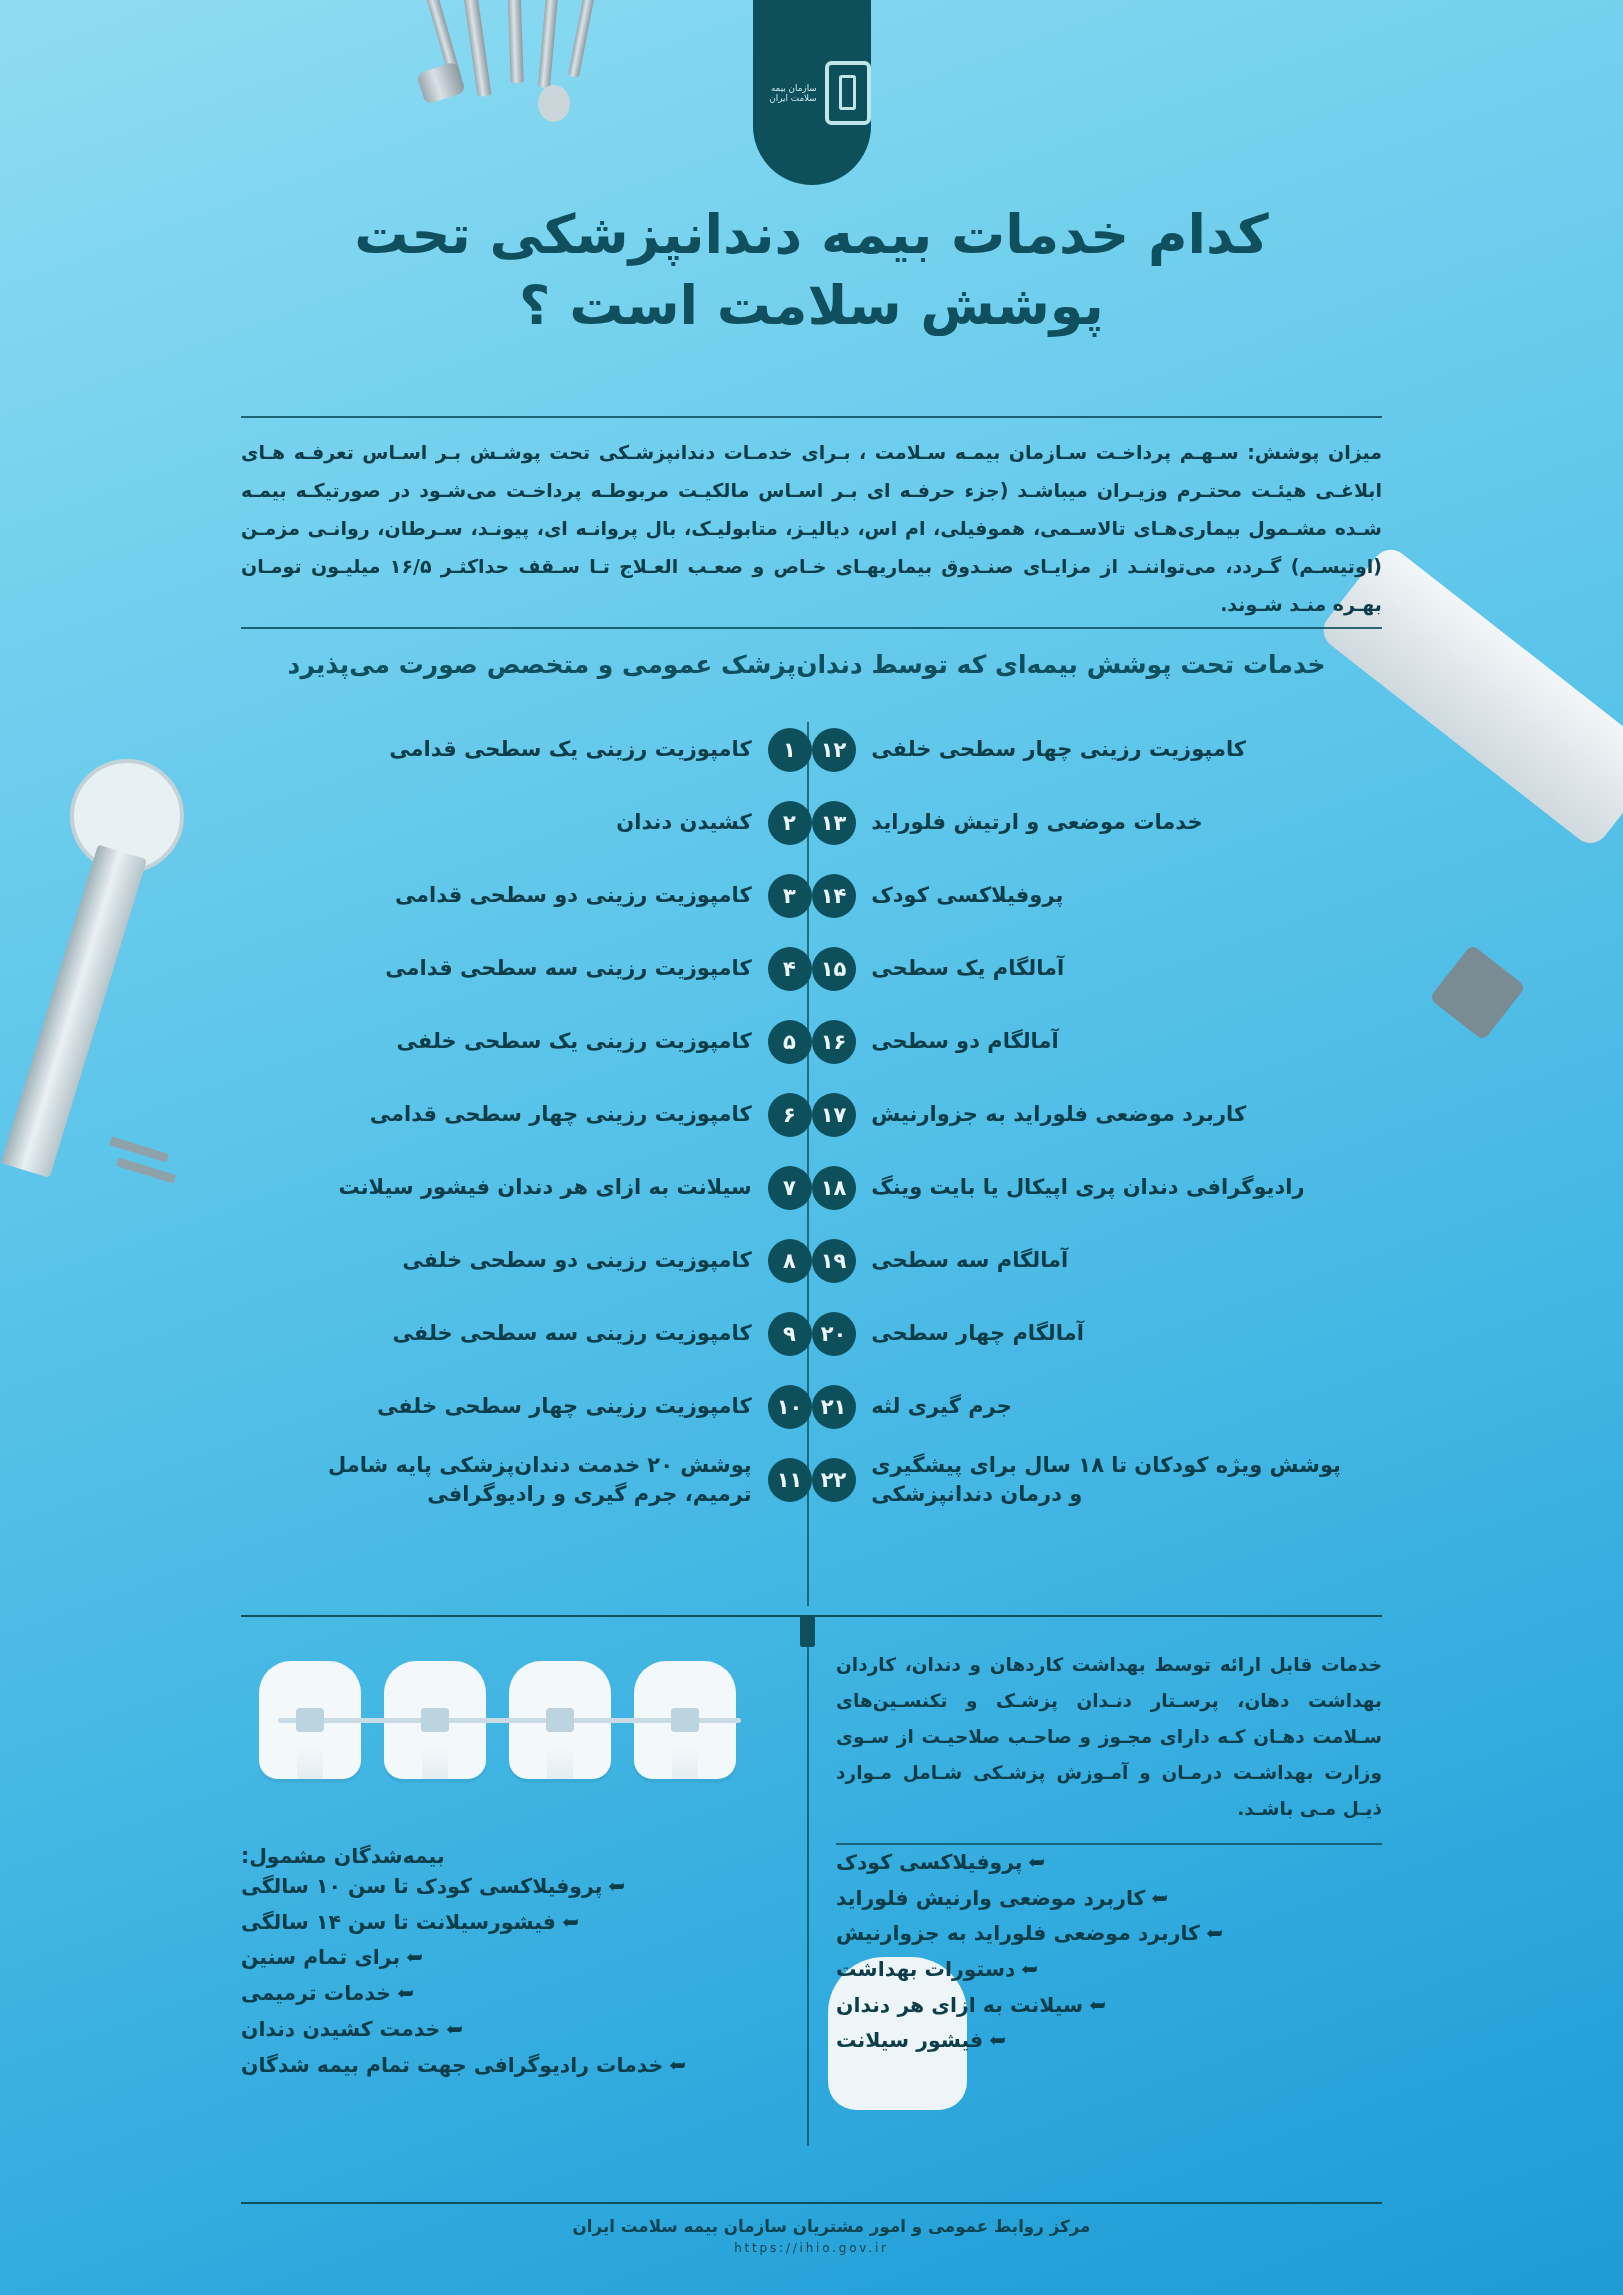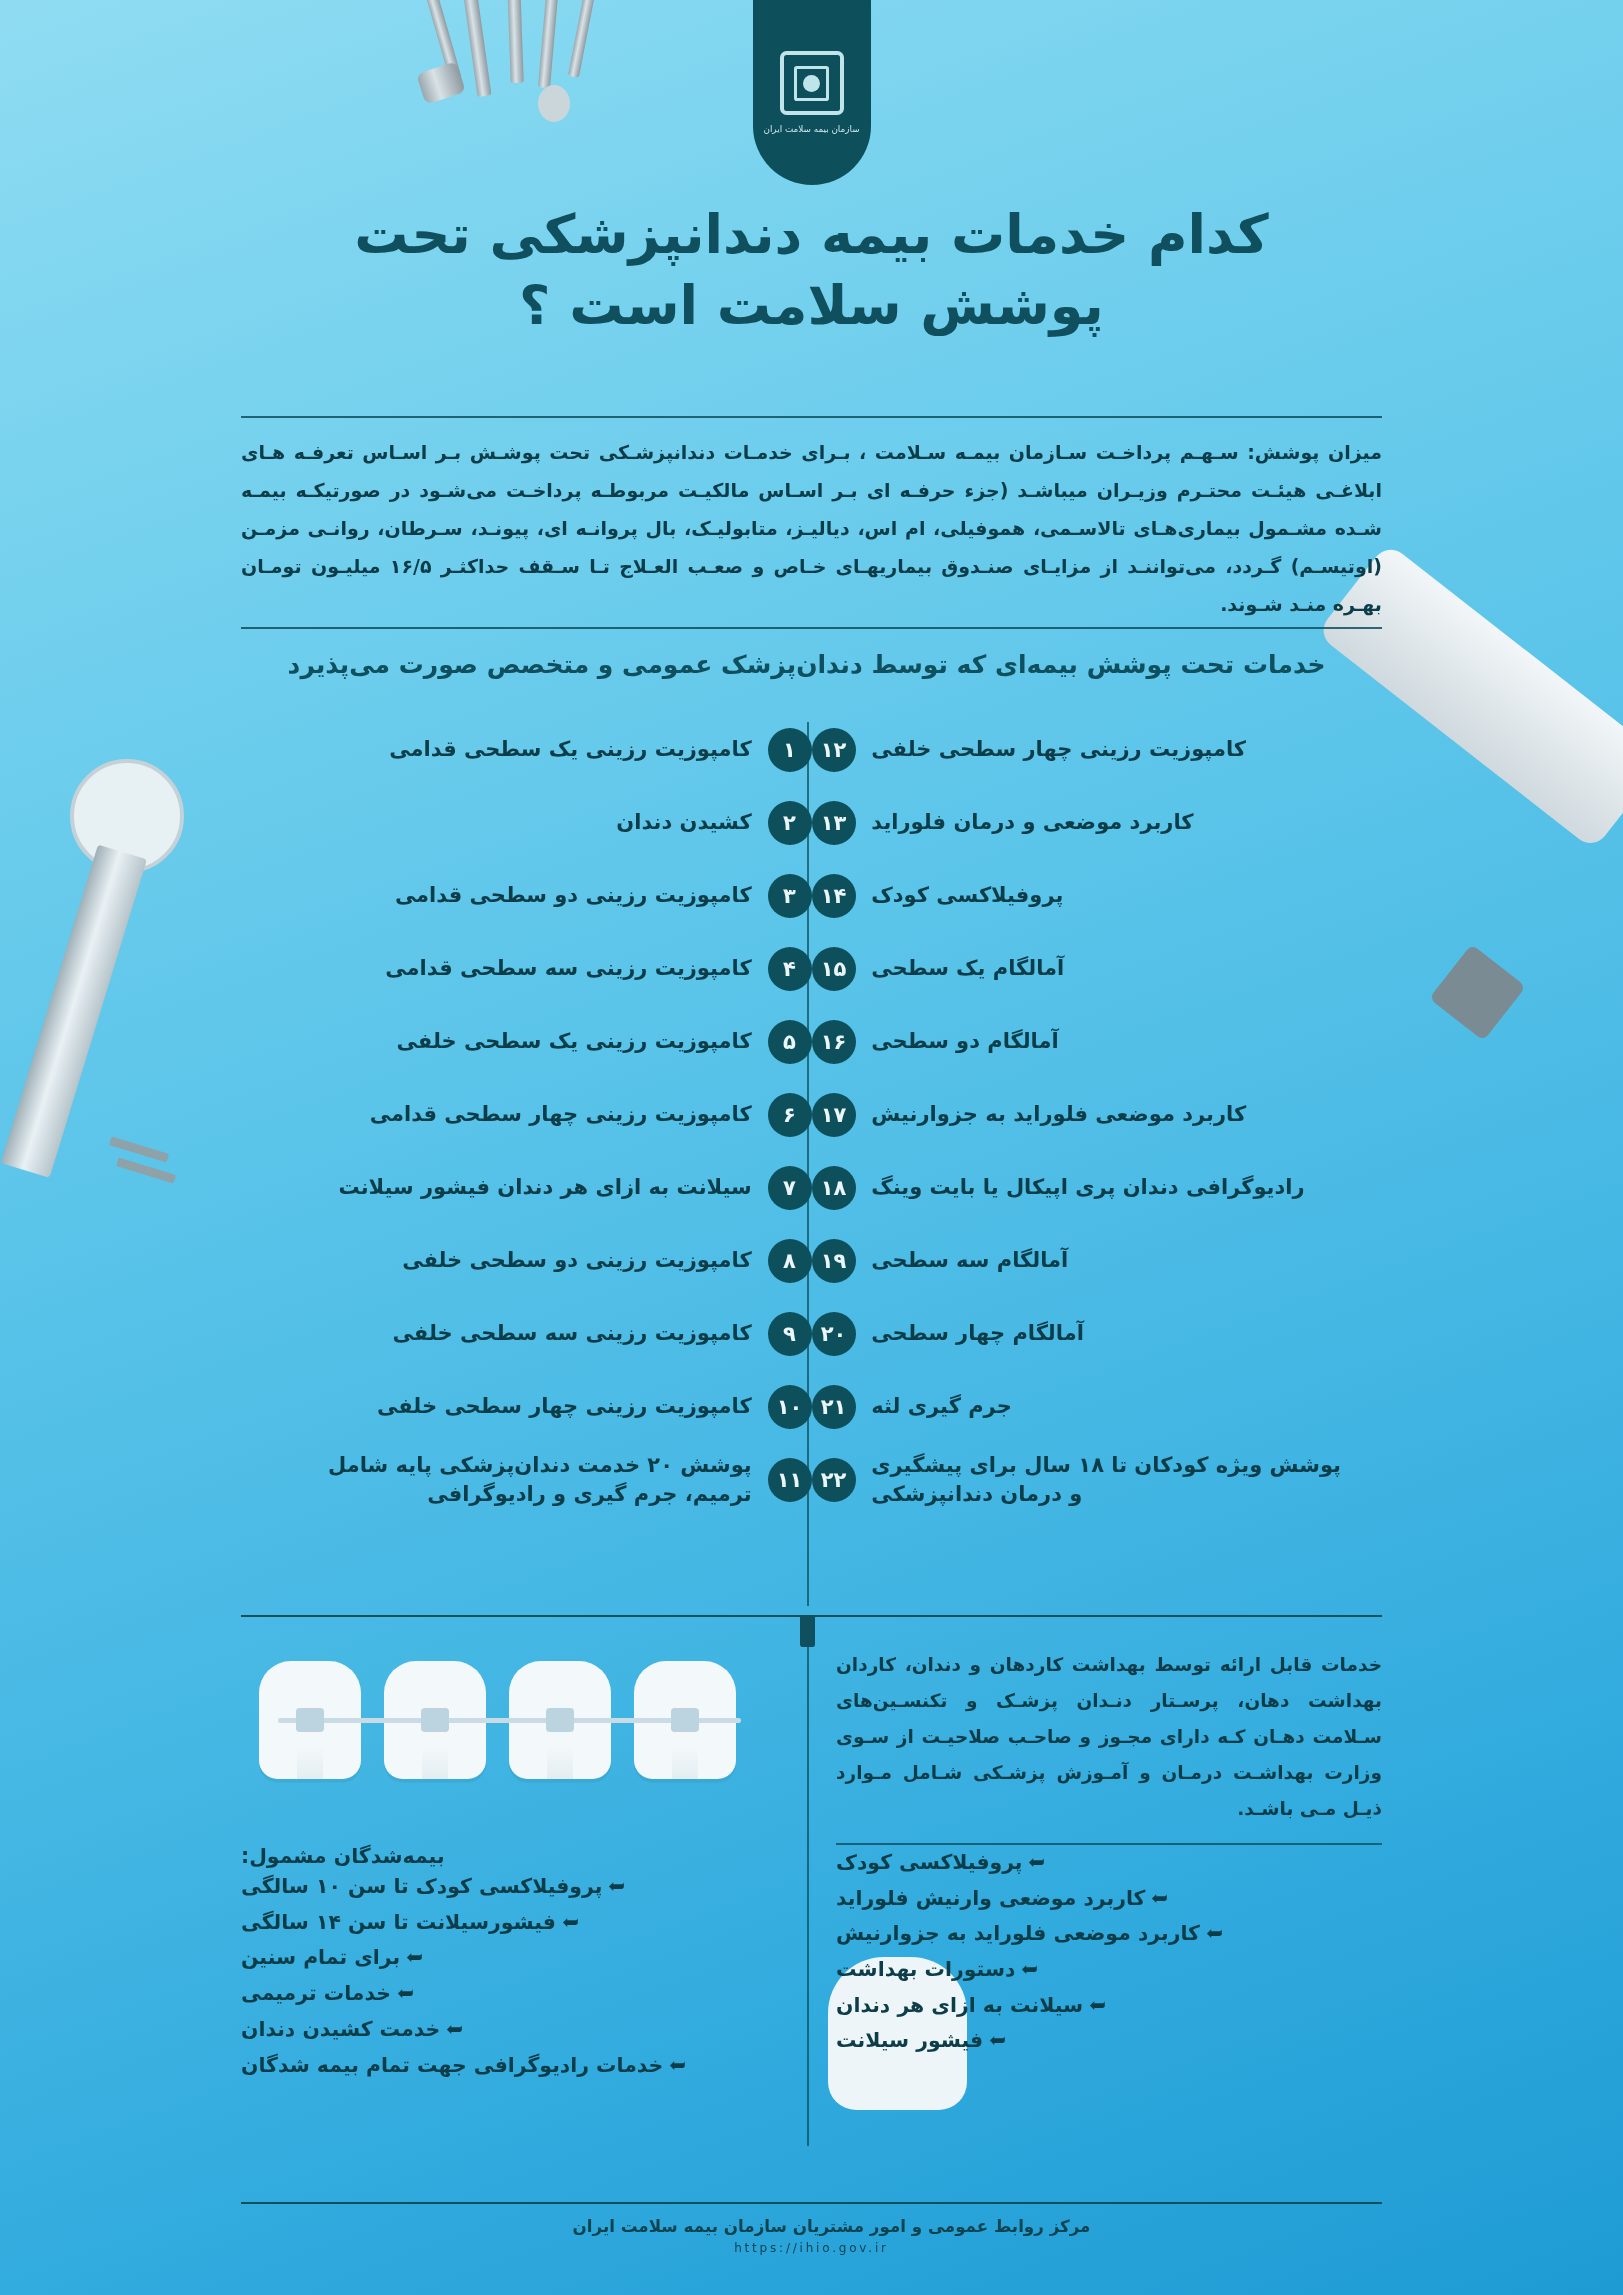--- a/index.html
+++ b/index.html
@@ -13,21 +13,21 @@
     color:#0d3b44;
   }
   .page{position:absolute;inset:0;}
 
   
   .instruments{position:absolute;top:-14px;right:949px;width:259px;height:167px;}
   .inst{position:absolute;background:linear-gradient(90deg,#9aa7ad,#d9e2e6 40%,#b3bec4 70%,#8e9aa0);border-radius:2.8px;}
   .logo-badge{
     position:absolute;top:0;left:50%;transform:translateX(-50%);
     width:118px;height:185px;background:#0e4f5c;border-radius:0 0 60px 60px;
-    display:flex;flex-direction:column;align-items:center;justify-content:center;gap:8.3px;
+    display:flex;flex-direction:row;align-items:center;justify-content:center;gap:8.3px;
   }
   .logo-mark{width:56px;height:56px;border:4.2px solid #bfe4ea;border-radius:6.5px;position:relative;}
   .logo-mark:before{content:"";position:absolute;inset:10.2px;border:3.7px solid #bfe4ea;border-radius:2.8px;}
   .logo-mark:after{content:"";position:absolute;inset:19.4px;background:#bfe4ea;border-radius:50%;}
   .logo-text{color:#cfe8ee;font-size:8.8px;letter-spacing:0.5px;}
 
   .mirror{position:absolute;top:759px;left:28px;width:194px;height:444px;}
   .mirror-head{position:absolute;top:0;left:42px;width:106px;height:106px;border-radius:50%;background:#e7f0f3;border:4.6px solid #c4d2d8;}
   .mirror-stem{position:absolute;top:93px;left:69px;width:51px;height:333px;background:linear-gradient(90deg,#9fb0b7,#e9f1f4 45%,#b6c4ca);transform:rotate(17deg);transform-origin:top center;border-radius:3.7px;}
   .mirror-band{position:absolute;width:60px;height:9.3px;background:#8fa2aa;border-radius:1.9px;}
@@ -156,21 +156,21 @@
   <div class="divider"></div>
 
   <div class="cols">
 
     <div class="col left">
       <div class="srow">
           <div class="stext">کامپوزیت رزینی چهار سطحی خلفی</div>
           <div class="num">۱۲</div>
         </div>
       <div class="srow">
-          <div class="stext">کاربرد موضعی و درمان فلوراید</div>
+          <div class="stext">خدمات موضعی و ارتیش فلوراید</div>
           <div class="num">۱۳</div>
         </div>
       <div class="srow">
           <div class="stext">پروفیلاکسی کودک</div>
           <div class="num">۱۴</div>
         </div>
       <div class="srow">
           <div class="stext">آمالگام یک سطحی</div>
           <div class="num">۱۵</div>
         </div>

